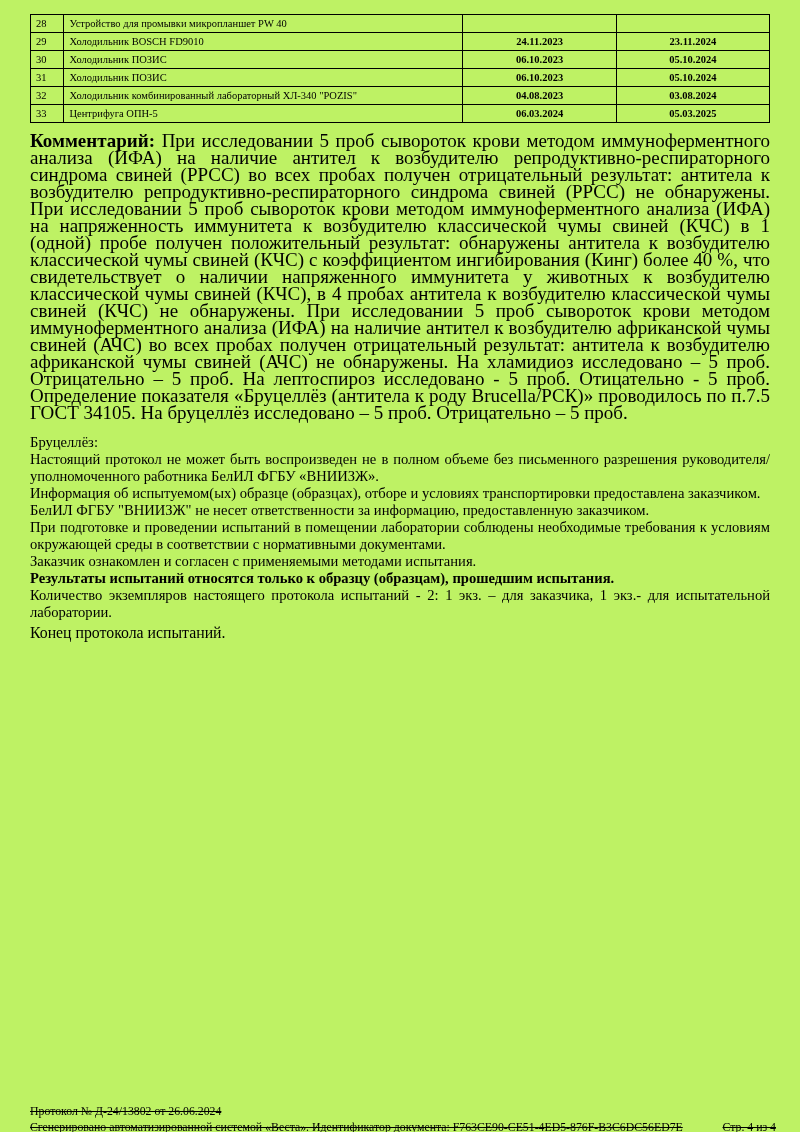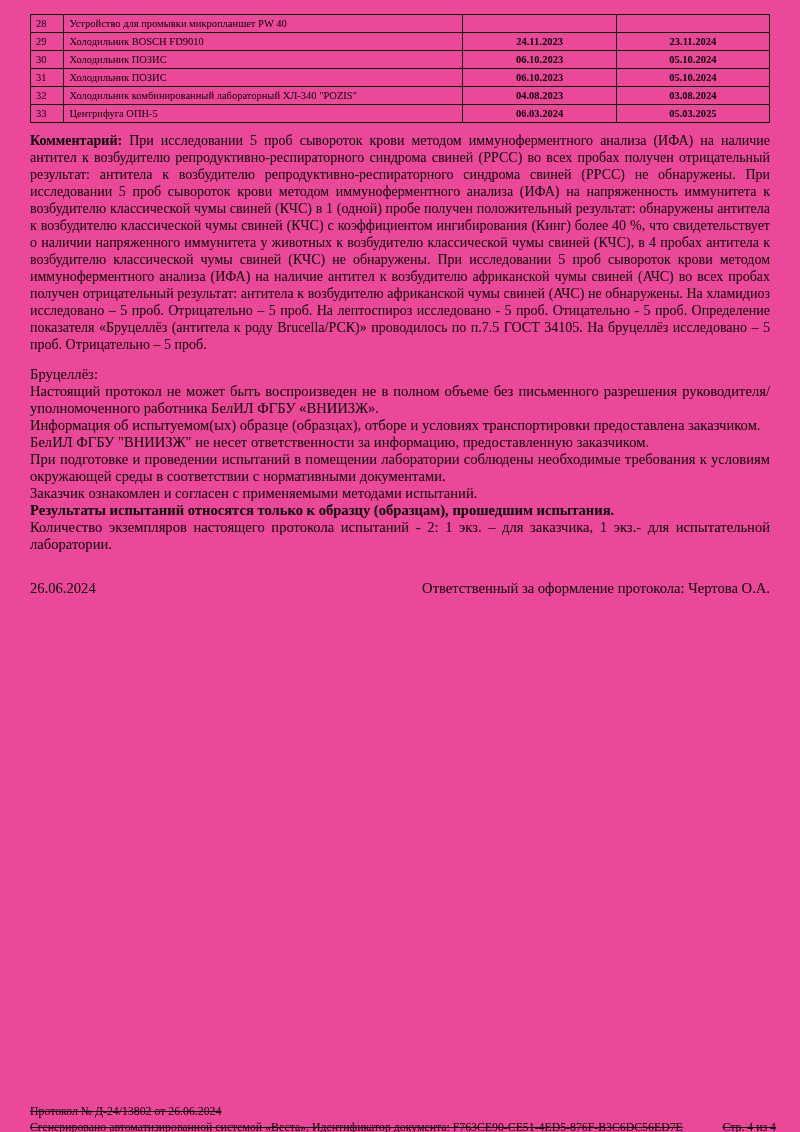--- a/index.html
+++ b/index.html
@@ -1,21 +1,21 @@
 <!DOCTYPE html>
 <html><head>
 <meta charset="utf-8">
 <style>
   html, body { margin: 0; padding: 0; background: #e8e8e8; }
   .page {
     position: relative;
     width: 800px;
     height: 1132px;
     margin: 0 auto;
-    background: #ec4899;
+    background: #bef264;
     font-family: "Liberation Serif", serif;
     color: #000;
     overflow: hidden;
   }
   .content {
     padding: 14px 30px 0 30px;
   }
   table.equip {
     border-collapse: collapse;
     width: 100%;
@@ -27,21 +27,21 @@
     padding: 1px 5px;
     height: 15px;
     overflow: hidden;
     white-space: nowrap;
   }
   td.col-num  { width: 22px; text-align: left; }
   td.col-name { width: 382px; }
   td.col-date { width: 140px; text-align: center; font-weight: bold; }
   .comment {
     margin: 9px 0 0 0;
-    font-size: 14px;
+    font-size: 19px;
     line-height: 17px;
     text-align: justify;
   }
   .bold { font-weight: bold; }
   .notes {
     margin-top: 13px;
     font-size: 14.6px;
     line-height: 17px;
   }
   .notes p { margin: 0; text-align: justify; }
@@ -114,29 +114,26 @@
     </table>
 
     <p class="comment"><span class="bold">Комментарий:</span> <span>При исследовании 5 проб сывороток крови методом иммуноферментного анализа (ИФА) на наличие антител к возбудителю репродуктивно-респираторного синдрома свиней (РРСС) во всех пробах получен отрицательный результат: антитела к возбудителю репродуктивно-респираторного синдрома свиней (РРСС) не обнаружены. При исследовании 5 проб сывороток крови методом иммуноферментного анализа (ИФА) на напряженность иммунитета к возбудителю классической чумы свиней (КЧС) в 1 (одной) пробе получен положительный результат: обнаружены антитела к возбудителю классической чумы свиней (КЧС) с коэффициентом ингибирования (Кинг) более 40 %, что свидетельствует о наличии напряженного иммунитета у животных к возбудителю классической чумы свиней (КЧС), в 4 пробах антитела к возбудителю классической чумы свиней (КЧС) не обнаружены. При исследовании 5 проб сывороток крови методом иммуноферментного анализа (ИФА) на наличие антител к возбудителю африканской чумы свиней (АЧС) во всех пробах получен отрицательный результат: антитела к возбудителю африканской чумы свиней (АЧС) не обнаружены. На хламидиоз исследовано – 5 проб. Отрицательно – 5 проб. На лептоспироз исследовано - 5 проб. Отицательно - 5 проб. Определение показателя «Бруцеллёз (антитела к роду Brucella/РСК)» проводилось по п.7.5 ГОСТ 34105. На бруцеллёз исследовано – 5 проб. Отрицательно – 5 проб.</span></p>
 
     <div class="notes">
       <p>Бруцеллёз:</p>
       <p>Настоящий протокол не может быть воспроизведен не в полном объеме без письменного разрешения руководителя/уполномоченного работника БелИЛ ФГБУ «ВНИИЗЖ».</p>
       <p>Информация об испытуемом(ых) образце (образцах), отборе и условиях транспортировки предоставлена заказчиком.</p>
       <p>БелИЛ ФГБУ "ВНИИЗЖ" не несет ответственности за информацию, предоставленную заказчиком.</p>
       <p>При подготовке и проведении испытаний в помещении лаборатории соблюдены необходимые требования к условиям окружающей среды в соответствии с нормативными документами.</p>
-      <p>Заказчик ознакомлен и согласен с применяемыми методами испытаний.</p>
+      <p>Заказчик ознакомлен и согласен с применяемыми методами испытания.</p>
       <p class="bold">Результаты испытаний относятся только к образцу (образцам), прошедшим испытания.</p>
       <p>Количество экземпляров настоящего протокола испытаний - 2: 1 экз. – для заказчика, 1 экз.- для испытательной лаборатории.</p>
     </div>
 
-    <div class="sig-row">
-      <span>26.06.2024</span>
-      <span>Ответственный за оформление протокола: Чертова О.А.</span>
-    </div>
+    <div class="end-line">Конец протокола испытаний.</div>
 
   </div>
 
   <div class="footer">
     <div><span class="strike">Протокол № Д-24/13802 от 26.06.2024</span></div>
     <div class="footer-line2">
       <span class="strike">Сгенерировано автоматизированной системой «Веста». Идентификатор документа: F763CE90-CE51-4ED5-876F-B3C6DC56ED7E</span>
       <span class="strike">Стр. 4 из 4</span>
     </div>
   </div>

